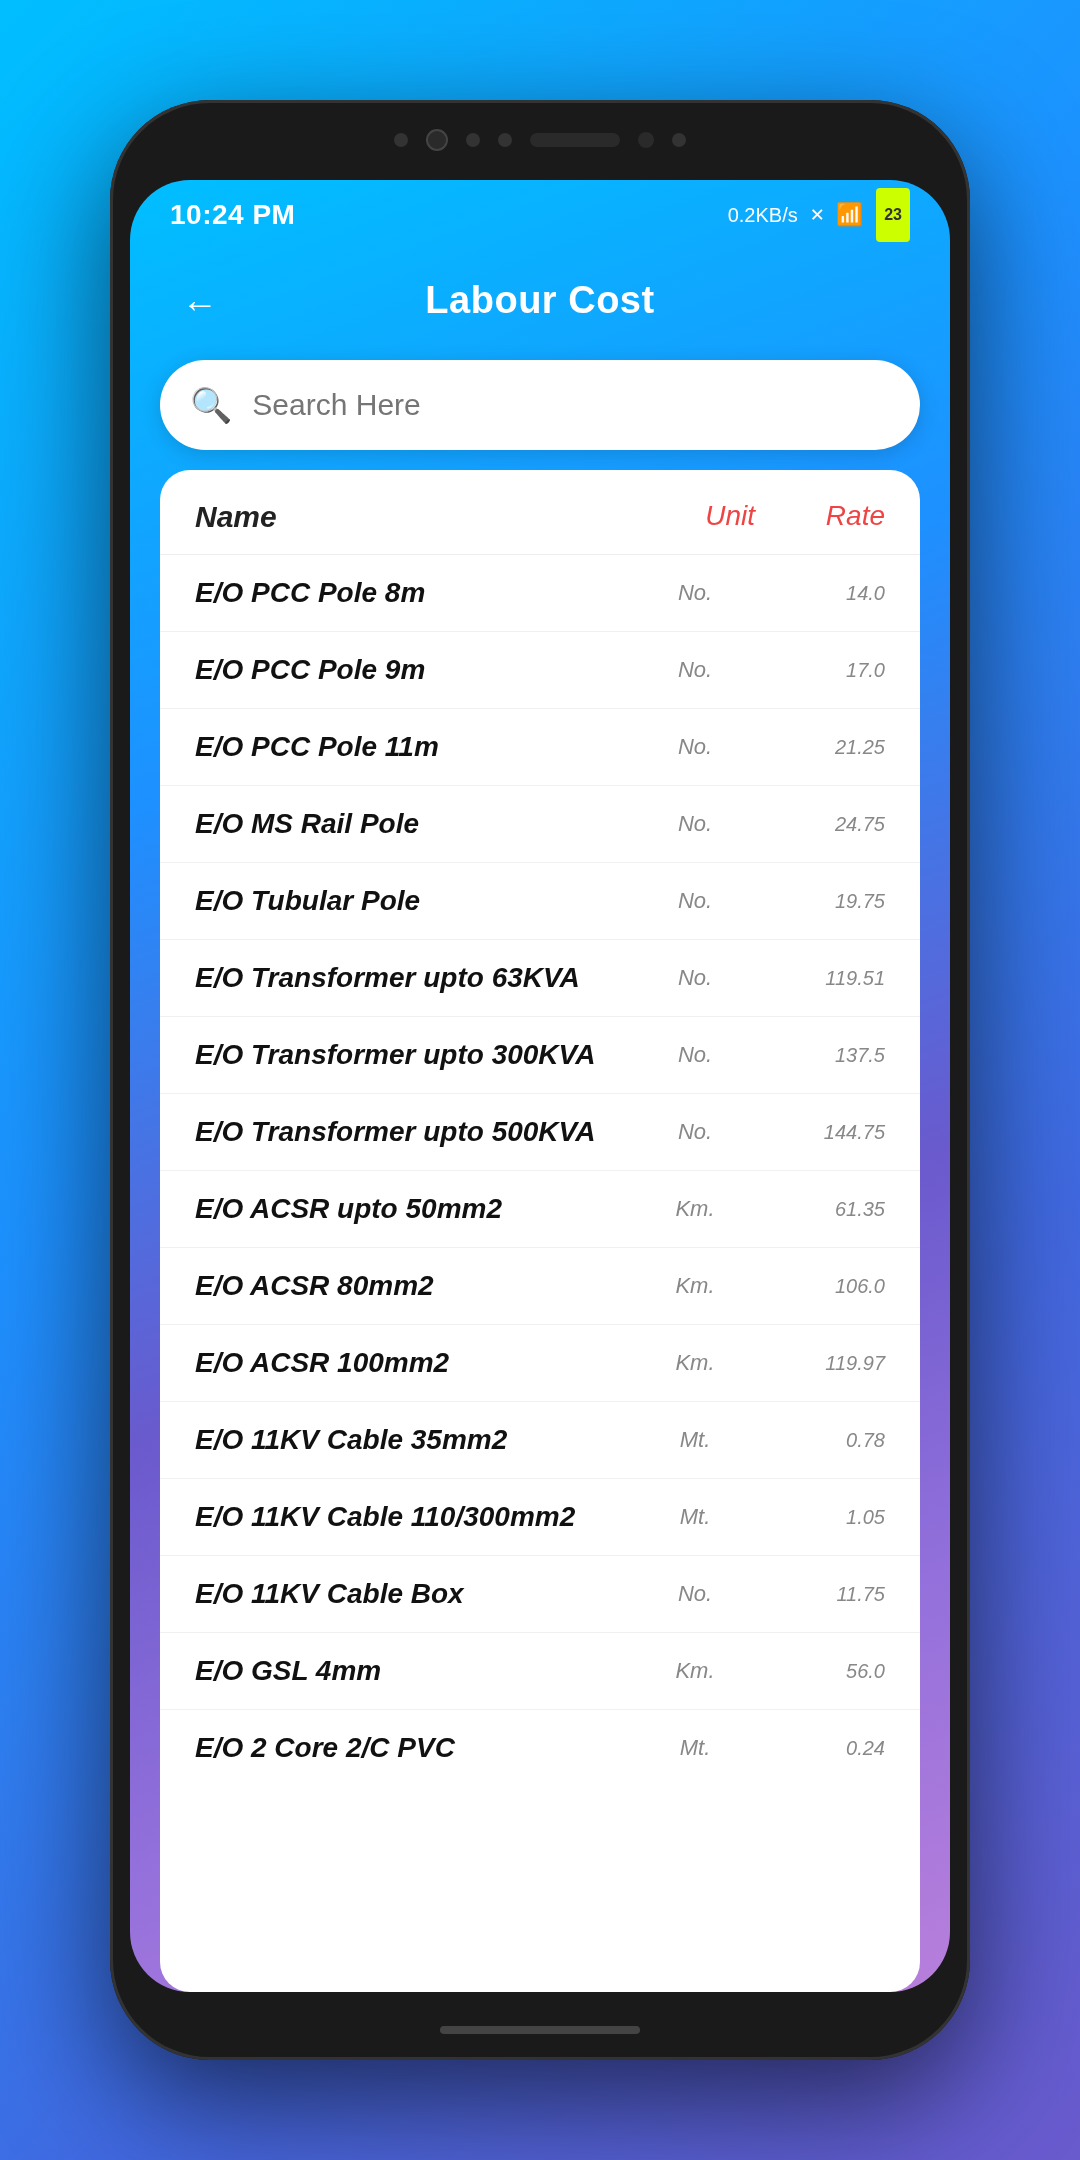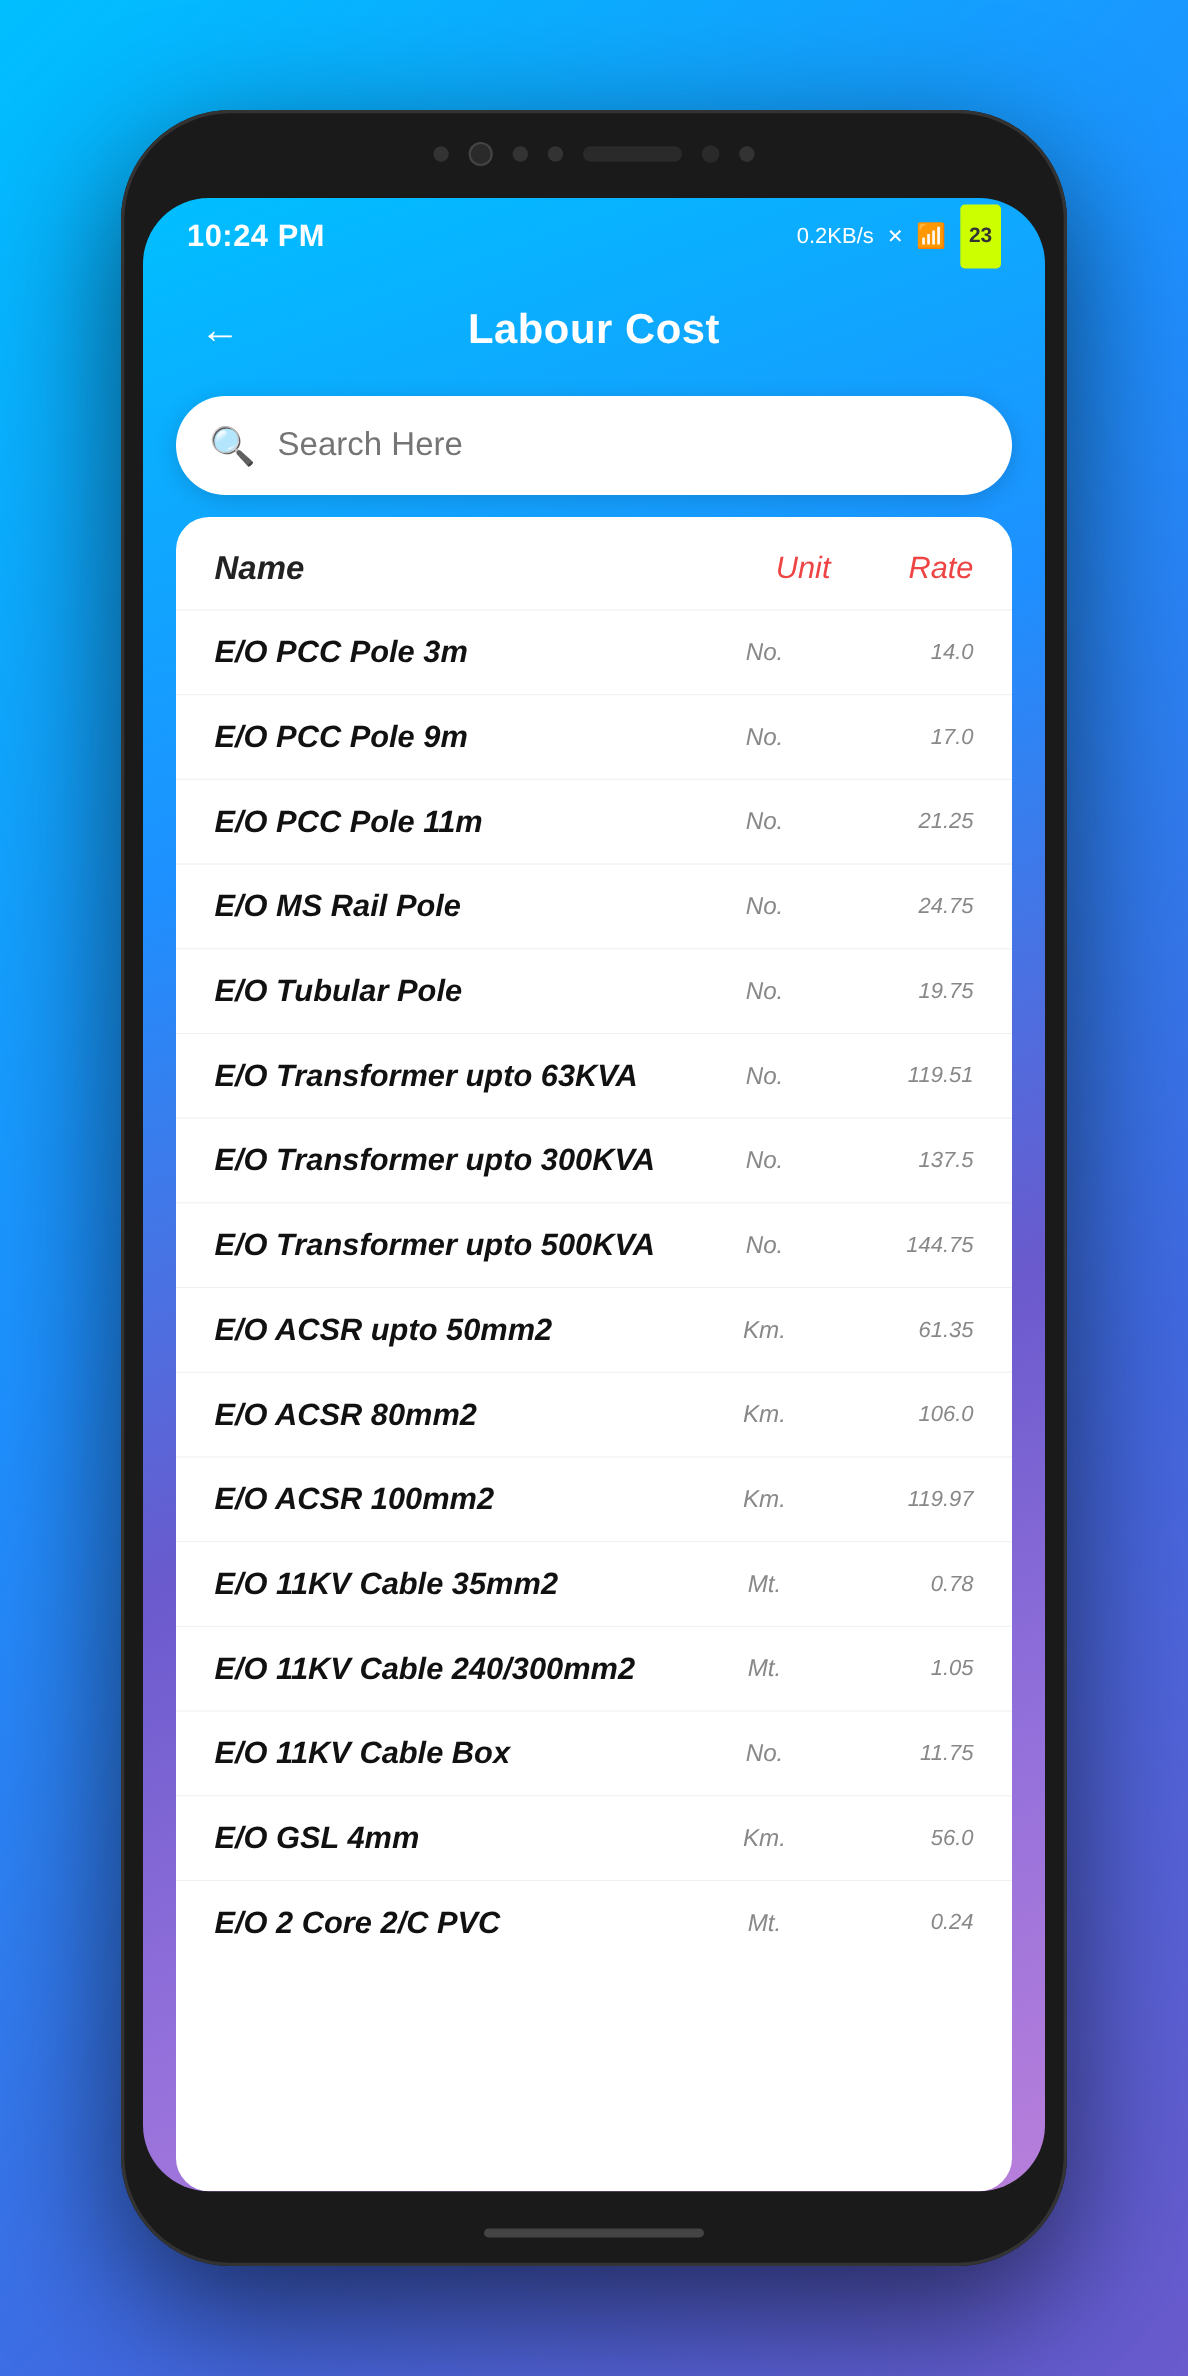--- a/index.html
+++ b/index.html
@@ -99,21 +99,21 @@
       color: white;
       font-size: 22px;
     }
     .status-speed {
       font-size: 20px;
       color: white;
     }
     .battery-badge {
       background: #ccff00;
       color: #333;
-      font-size: 19px;
+      font-size: 16px;
       font-weight: bold;
       padding: 18px 8px;
       border-radius: 4px;
     }
 
     
     .app-header {
       height: 100px;
       display: flex;
       align-items: center;
@@ -286,21 +286,21 @@
 
     <div class="table-card">
       <div class="table-header">
         <span class="col-name-header">Name</span>
         <span class="col-unit-header">Unit</span>
         <span class="col-rate-header">Rate</span>
       </div>
       <div class="table-body" id="table-body">
 
       <div class="table-row">
-            <span class="cell-name">E/O PCC Pole 3m</span>
+            <span class="cell-name">E/O PCC Pole 8m</span>
             <span class="cell-unit">No.</span>
             <span class="cell-rate">14.0</span>
           </div>
           <div class="table-row">
             <span class="cell-name">E/O PCC Pole 9m</span>
             <span class="cell-unit">No.</span>
             <span class="cell-rate">17.0</span>
           </div>
           <div class="table-row">
             <span class="cell-name">E/O PCC Pole 11m</span>
@@ -346,21 +346,21 @@
             <span class="cell-name">E/O ACSR 100mm2</span>
             <span class="cell-unit">Km.</span>
             <span class="cell-rate">119.97</span>
           </div>
           <div class="table-row">
             <span class="cell-name">E/O 11KV Cable 35mm2</span>
             <span class="cell-unit">Mt.</span>
             <span class="cell-rate">0.78</span>
           </div>
           <div class="table-row">
-            <span class="cell-name">E/O 11KV Cable 240/300mm2</span>
+            <span class="cell-name">E/O 11KV Cable 110/300mm2</span>
             <span class="cell-unit">Mt.</span>
             <span class="cell-rate">1.05</span>
           </div>
           <div class="table-row">
             <span class="cell-name">E/O 11KV Cable Box</span>
             <span class="cell-unit">No.</span>
             <span class="cell-rate">11.75</span>
           </div>
           <div class="table-row">
             <span class="cell-name">E/O GSL 4mm</span>

